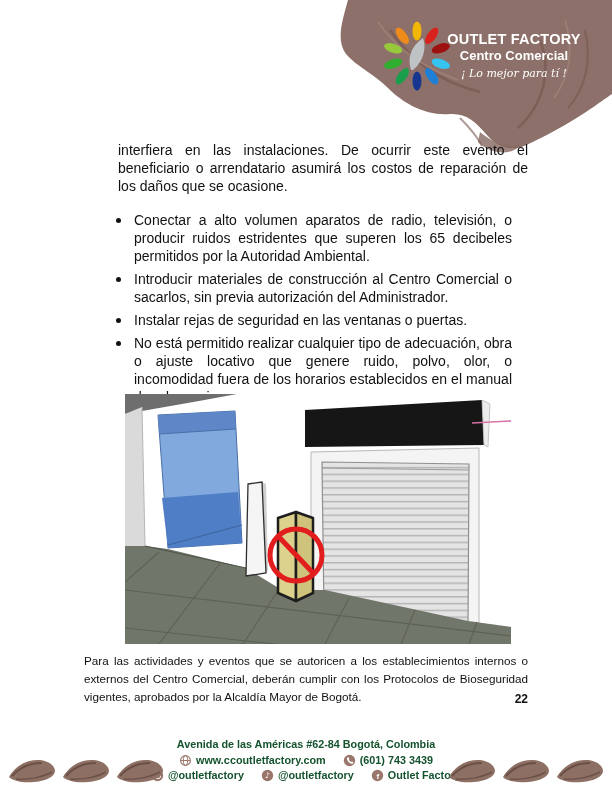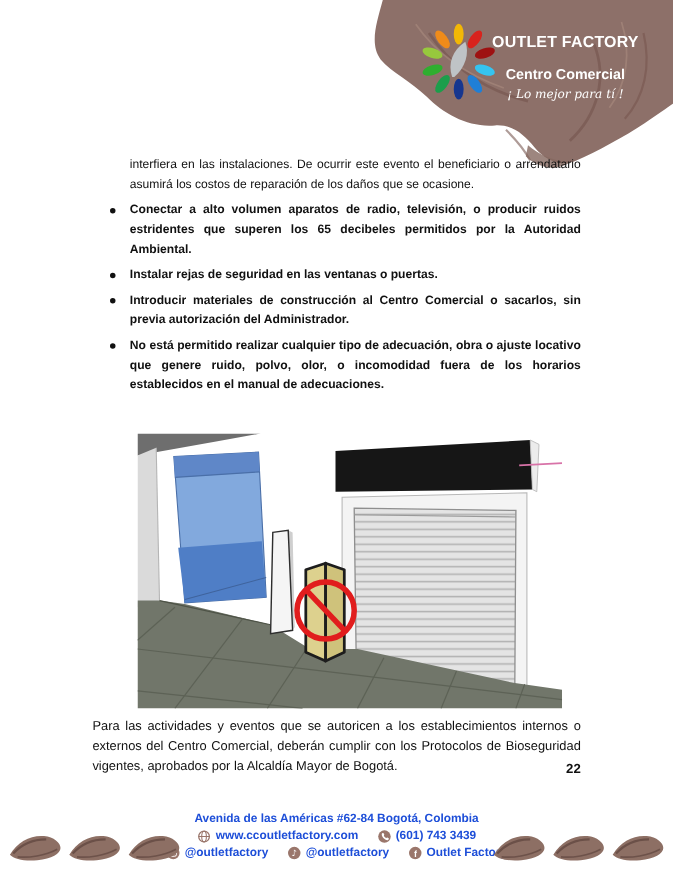--- a/index.html
+++ b/index.html
@@ -4,41 +4,41 @@
 <style>
   html,body{margin:0;padding:0;background:#ffffff;}
   .page{position:relative;width:612px;height:792px;background:#fff;overflow:hidden;
         font-family:"Liberation Sans",sans-serif;color:#111;margin:0 auto;}
 
   
   .header-blob{position:absolute;top:0;right:0;width:282px;height:160px;}
   .logo-ring{position:absolute;left:381px;top:20px;width:72px;height:72px;}
   .brand{position:absolute;left:444px;top:31px;width:140px;text-align:center;color:#fff;}
   .brand-l1{font-size:14.5px;font-weight:bold;letter-spacing:.2px;white-space:nowrap;}
-  .brand-l2{font-size:13px;font-weight:bold;margin-top:13px;white-space:nowrap;}
+  .brand-l2{font-size:13px;font-weight:bold;margin-top:1px;white-space:nowrap;}
   .brand-tag{font-family:"DejaVu Serif",serif;font-style:italic;font-size:11px;margin-top:4px;white-space:nowrap;text-align:center;}
 
   
   .content{position:absolute;left:84px;top:141px;width:444px;
-           font-size:11px;line-height:18px;text-align:justify;}
+           font-size:14px;line-height:18px;text-align:justify;}
   .cont-para{margin:0 0 5px 34px;}
-  .rules{list-style:none;margin:0;padding:0;font-weight:bold;}
+  .rules{list-style:none;margin:16px;padding:0;}
   .rules li{position:relative;padding-left:34px;margin:0 0 5px 0;}
   .rules .dot{position:absolute;left:16px;top:6.5px;width:5px;height:5px;border-radius:50%;background:#111;}
 
   .illustration{position:absolute;left:125px;top:394px;width:386px;height:250px;}
 
   .closing{position:absolute;left:84px;top:652px;width:444px;
            font-size:11.7px;line-height:17.8px;text-align:justify;margin:0;}
 
   .pagenum{position:absolute;right:84px;top:692px;font-size:12px;color:#111;font-weight:bold;}
 
   
   .footer{position:absolute;left:0;right:0;top:737px;text-align:center;
-          color:#1d4ed8;font-weight:bold;}
+          color:#14532d;font-weight:bold;}
   .f-row{display:flex;justify-content:center;align-items:center;gap:5px;
          font-size:10.8px;line-height:15.5px;}
   .f-group{display:flex;align-items:center;gap:4px;margin:0 6px;}
   .f-ic{display:inline-flex;width:13px;height:13px;}
   .pods{position:absolute;bottom:6px;display:flex;gap:2px;}
   .pods-left{left:6px;}
   .pods-right{right:6px;}
 </style>
 </head>
 <body>
@@ -77,22 +77,22 @@
   <div class="brand">
     <div class="brand-l1">OUTLET FACTORY</div>
     <div class="brand-l2">Centro Comercial</div>
     <div class="brand-tag">¡ Lo mejor para tí !</div>
   </div>
 
   <div class="content">
     <p class="cont-para">interfiera en las instalaciones. De ocurrir este evento el beneficiario o arrendatario asumirá los costos de reparación de los daños que se ocasione.</p>
     <ul class="rules">
       <li><span class="dot"></span><span>Conectar a alto volumen aparatos de radio, televisión, o producir ruidos estridentes que superen los 65 decibeles permitidos por la Autoridad Ambiental.</span></li>
+      <li><span class="dot"></span><span>Introducir materiales de construcción al Centro Comercial o sacarlos, sin previa autorización del Administrador.</span></li>
       <li><span class="dot"></span><span>Instalar rejas de seguridad en las ventanas o puertas.</span></li>
-      <li><span class="dot"></span><span>Introducir materiales de construcción al Centro Comercial o sacarlos, sin previa autorización del Administrador.</span></li>
       <li><span class="dot"></span><span>No está permitido realizar cualquier tipo de adecuación, obra o ajuste locativo que genere ruido, polvo, olor, o incomodidad fuera de los horarios establecidos en el manual de adecuaciones.</span></li>
     </ul>
   </div>
 
   <svg class="illustration" viewBox="0 0 386 250" aria-hidden="true">
     <defs>
       <pattern id="slats" patternUnits="userSpaceOnUse" width="10" height="6.8">
         <rect width="10" height="6.8" fill="#e4e4e4"></rect>
         <line x1="0" y1="5.6" x2="10" y2="5.6" stroke="#b2b2b2" stroke-width="1.4"></line>
       </pattern>

